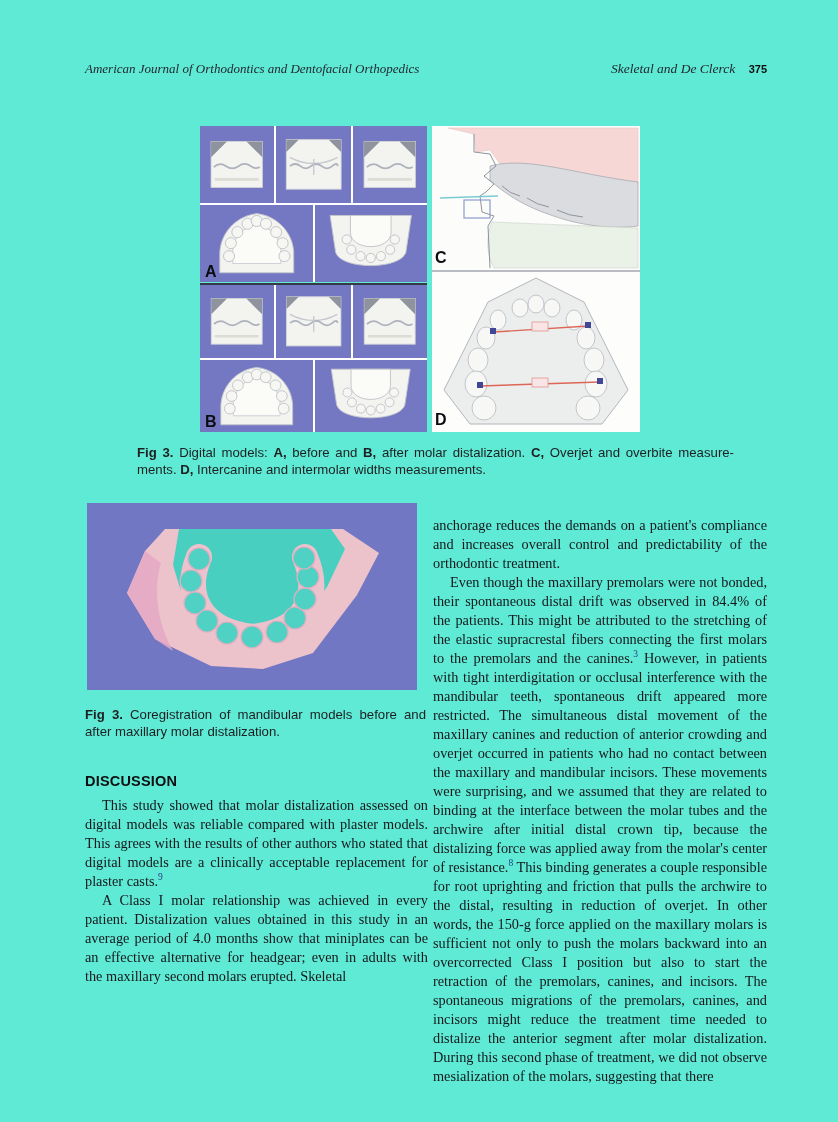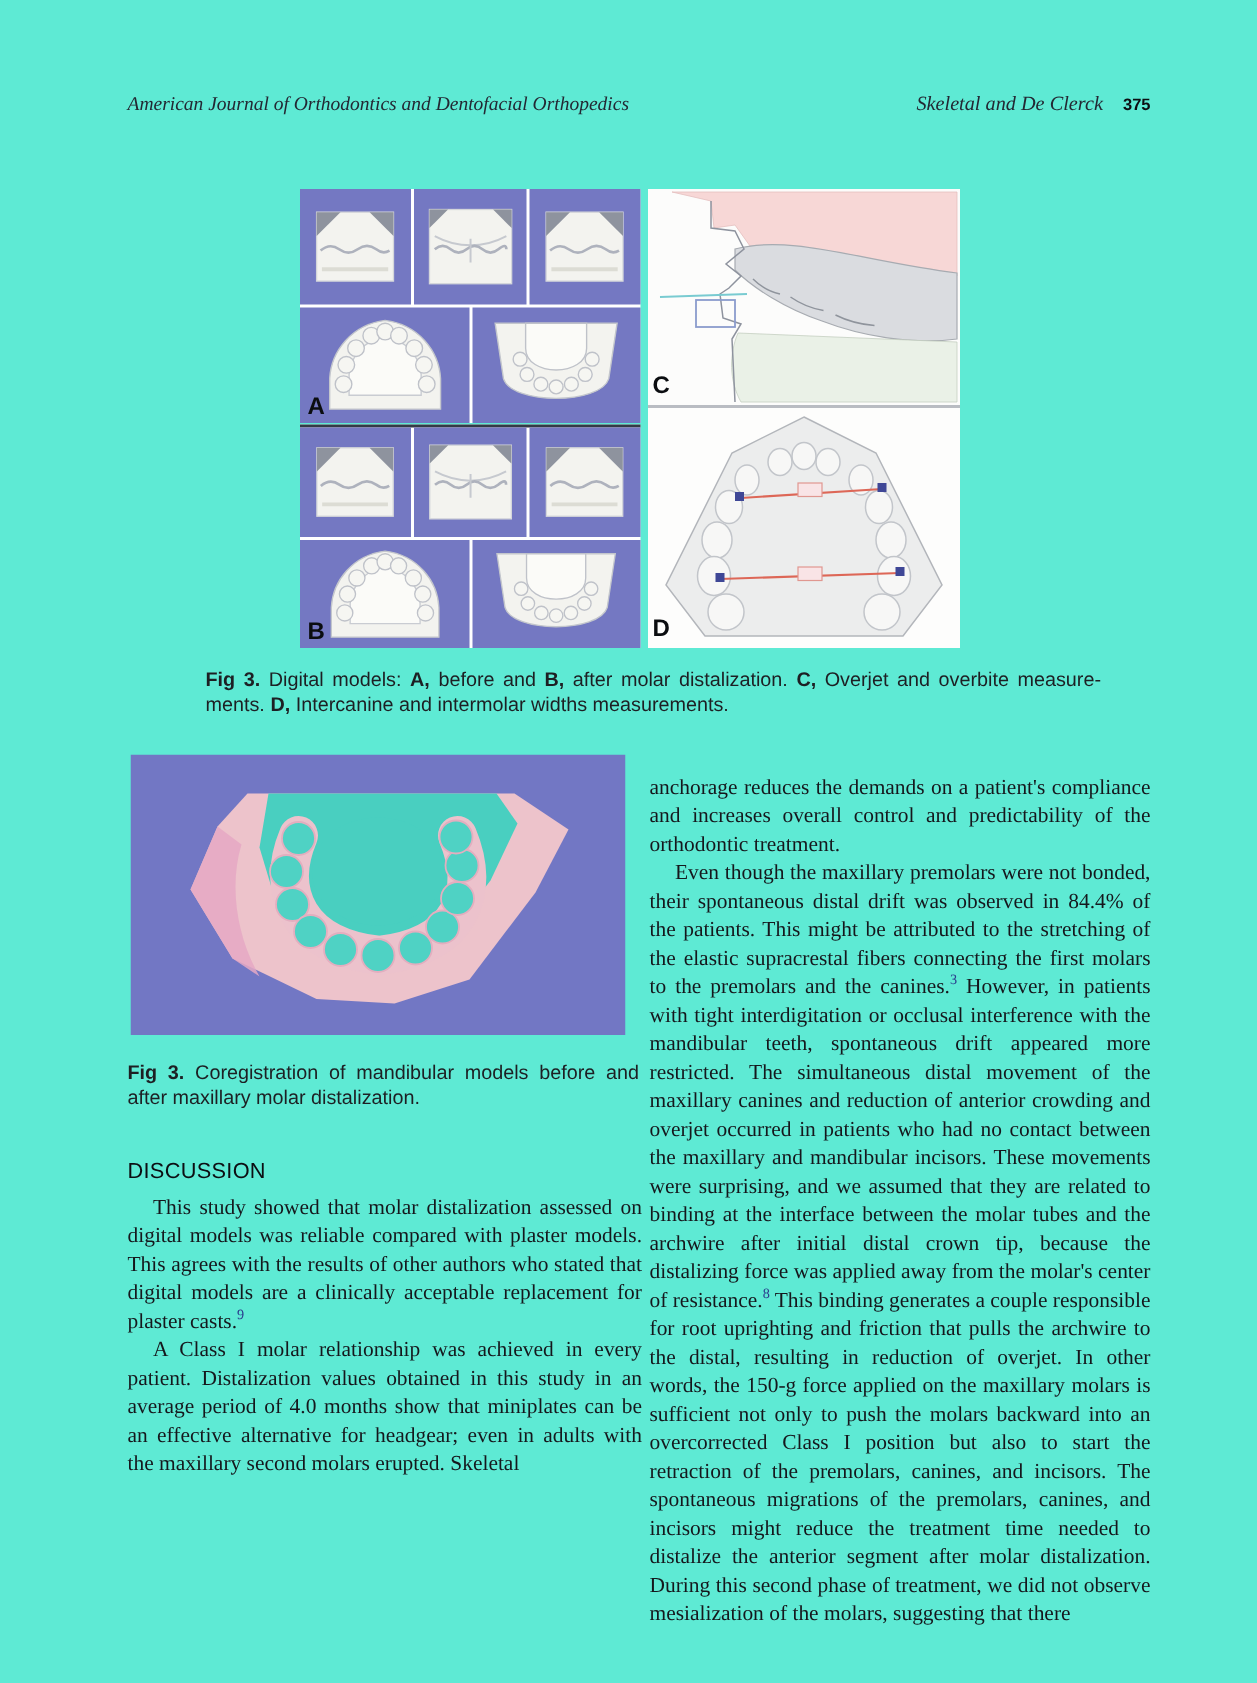--- a/index.html
+++ b/index.html
@@ -38,21 +38,21 @@
            line-height:17px;color:#1d1f23;text-align:justify;}
   .fig3cap{left:137px;top:444px;width:597px;}
   .fig4cap{left:85px;top:706px;width:341px;}
 
   
   .fig4{position:absolute;left:87px;top:503px;width:330px;height:187px;margin:0;}
   .fig4 svg{display:block;width:100%;height:100%;}
 
   
   .sect-head{position:absolute;left:85px;top:773px;margin:0;
-             font-family:"Liberation Sans",sans-serif;font-size:14.5px;font-weight:normal;
+             font-family:"Liberation Sans",sans-serif;font-size:14.5px;font-weight:bold;
              color:#0c0e12;letter-spacing:.2px;}
 
   .col{position:absolute;font-size:14.3px;line-height:19px;text-align:justify;}
   .col-left{left:85px;top:796px;width:343px;}
   .col-right{left:433px;top:516px;width:334px;}
   .para{margin:0;}
   .para.indent{text-indent:17px;}
   sup{font-size:9.5px;line-height:0;color:#2b3a8c;}
 </style>
 </head>

